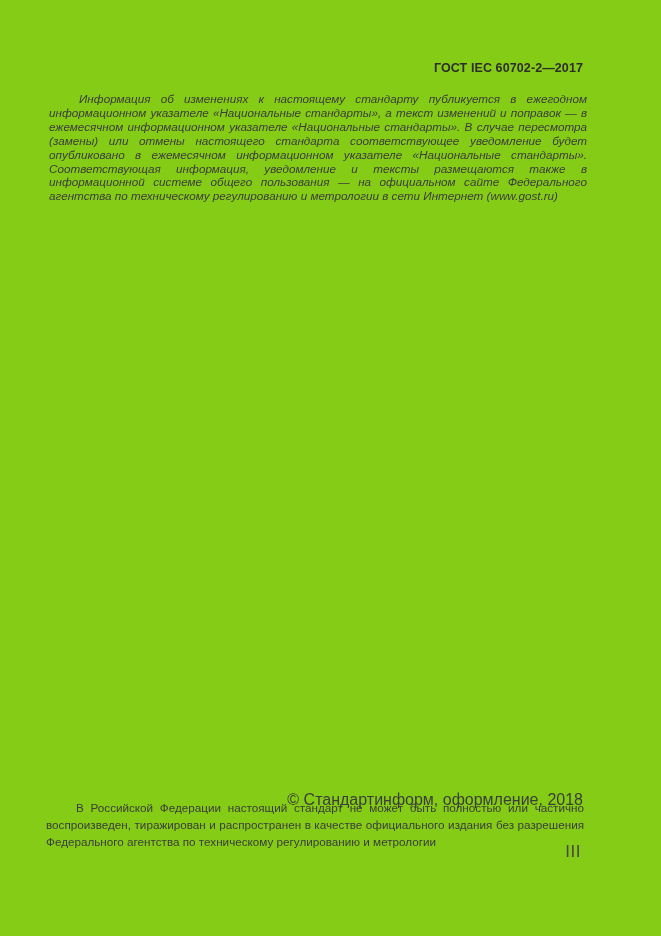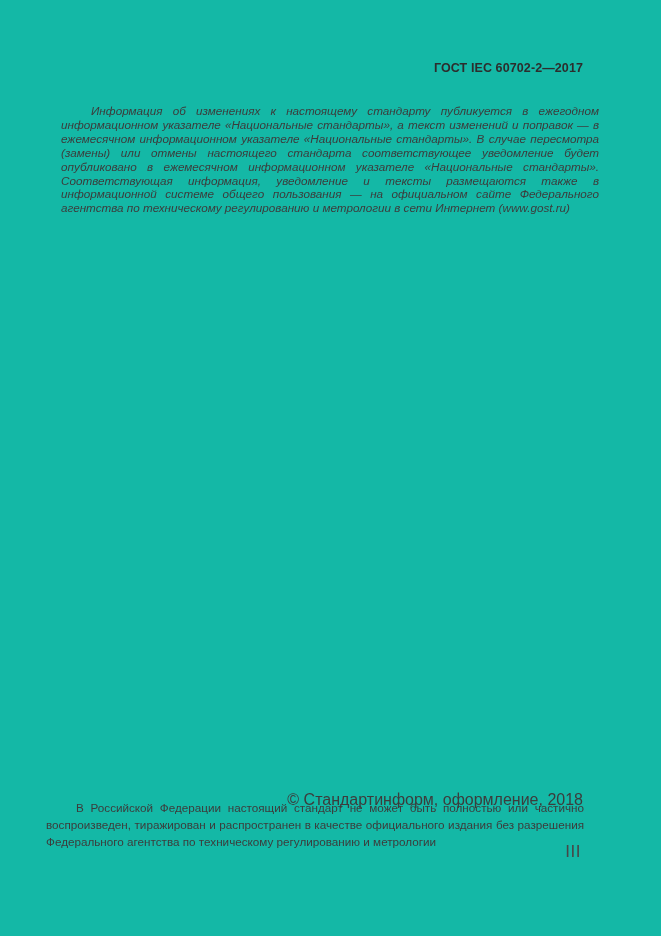--- a/index.html
+++ b/index.html
@@ -4,21 +4,21 @@
 <style>
   html, body {
     margin: 0;
     padding: 0;
     background: #ffffff;
   }
   .page {
     position: relative;
     width: 661px;
     height: 936px;
-    background: #14b8a6;
+    background: #84cc16;
     font-family: "Liberation Sans", "DejaVu Sans", sans-serif;
     color: #3c3c3c;
     overflow: hidden;
     box-sizing: border-box;
   }
   .std-header {
     position: absolute;
     top: 61px;
     left: 45px;
     right: 78px;
@@ -27,21 +27,21 @@
     font-size: 12.5px;
     line-height: 15px;
     color: #2d2d2d;
     letter-spacing: 0.1px;
   }
   .amendment {
     position: absolute;
     top: 88px;
     left: 45px;
     width: 538px;
-    margin: 16px;
+    margin: 4px;
     font-size: 11.7px;
     line-height: 13.9px;
     font-style: italic;
     text-align: justify;
     text-indent: 30px;
     color: #3c3c3c;
   }
   .copyright {
     position: absolute;
     top: 793px;

